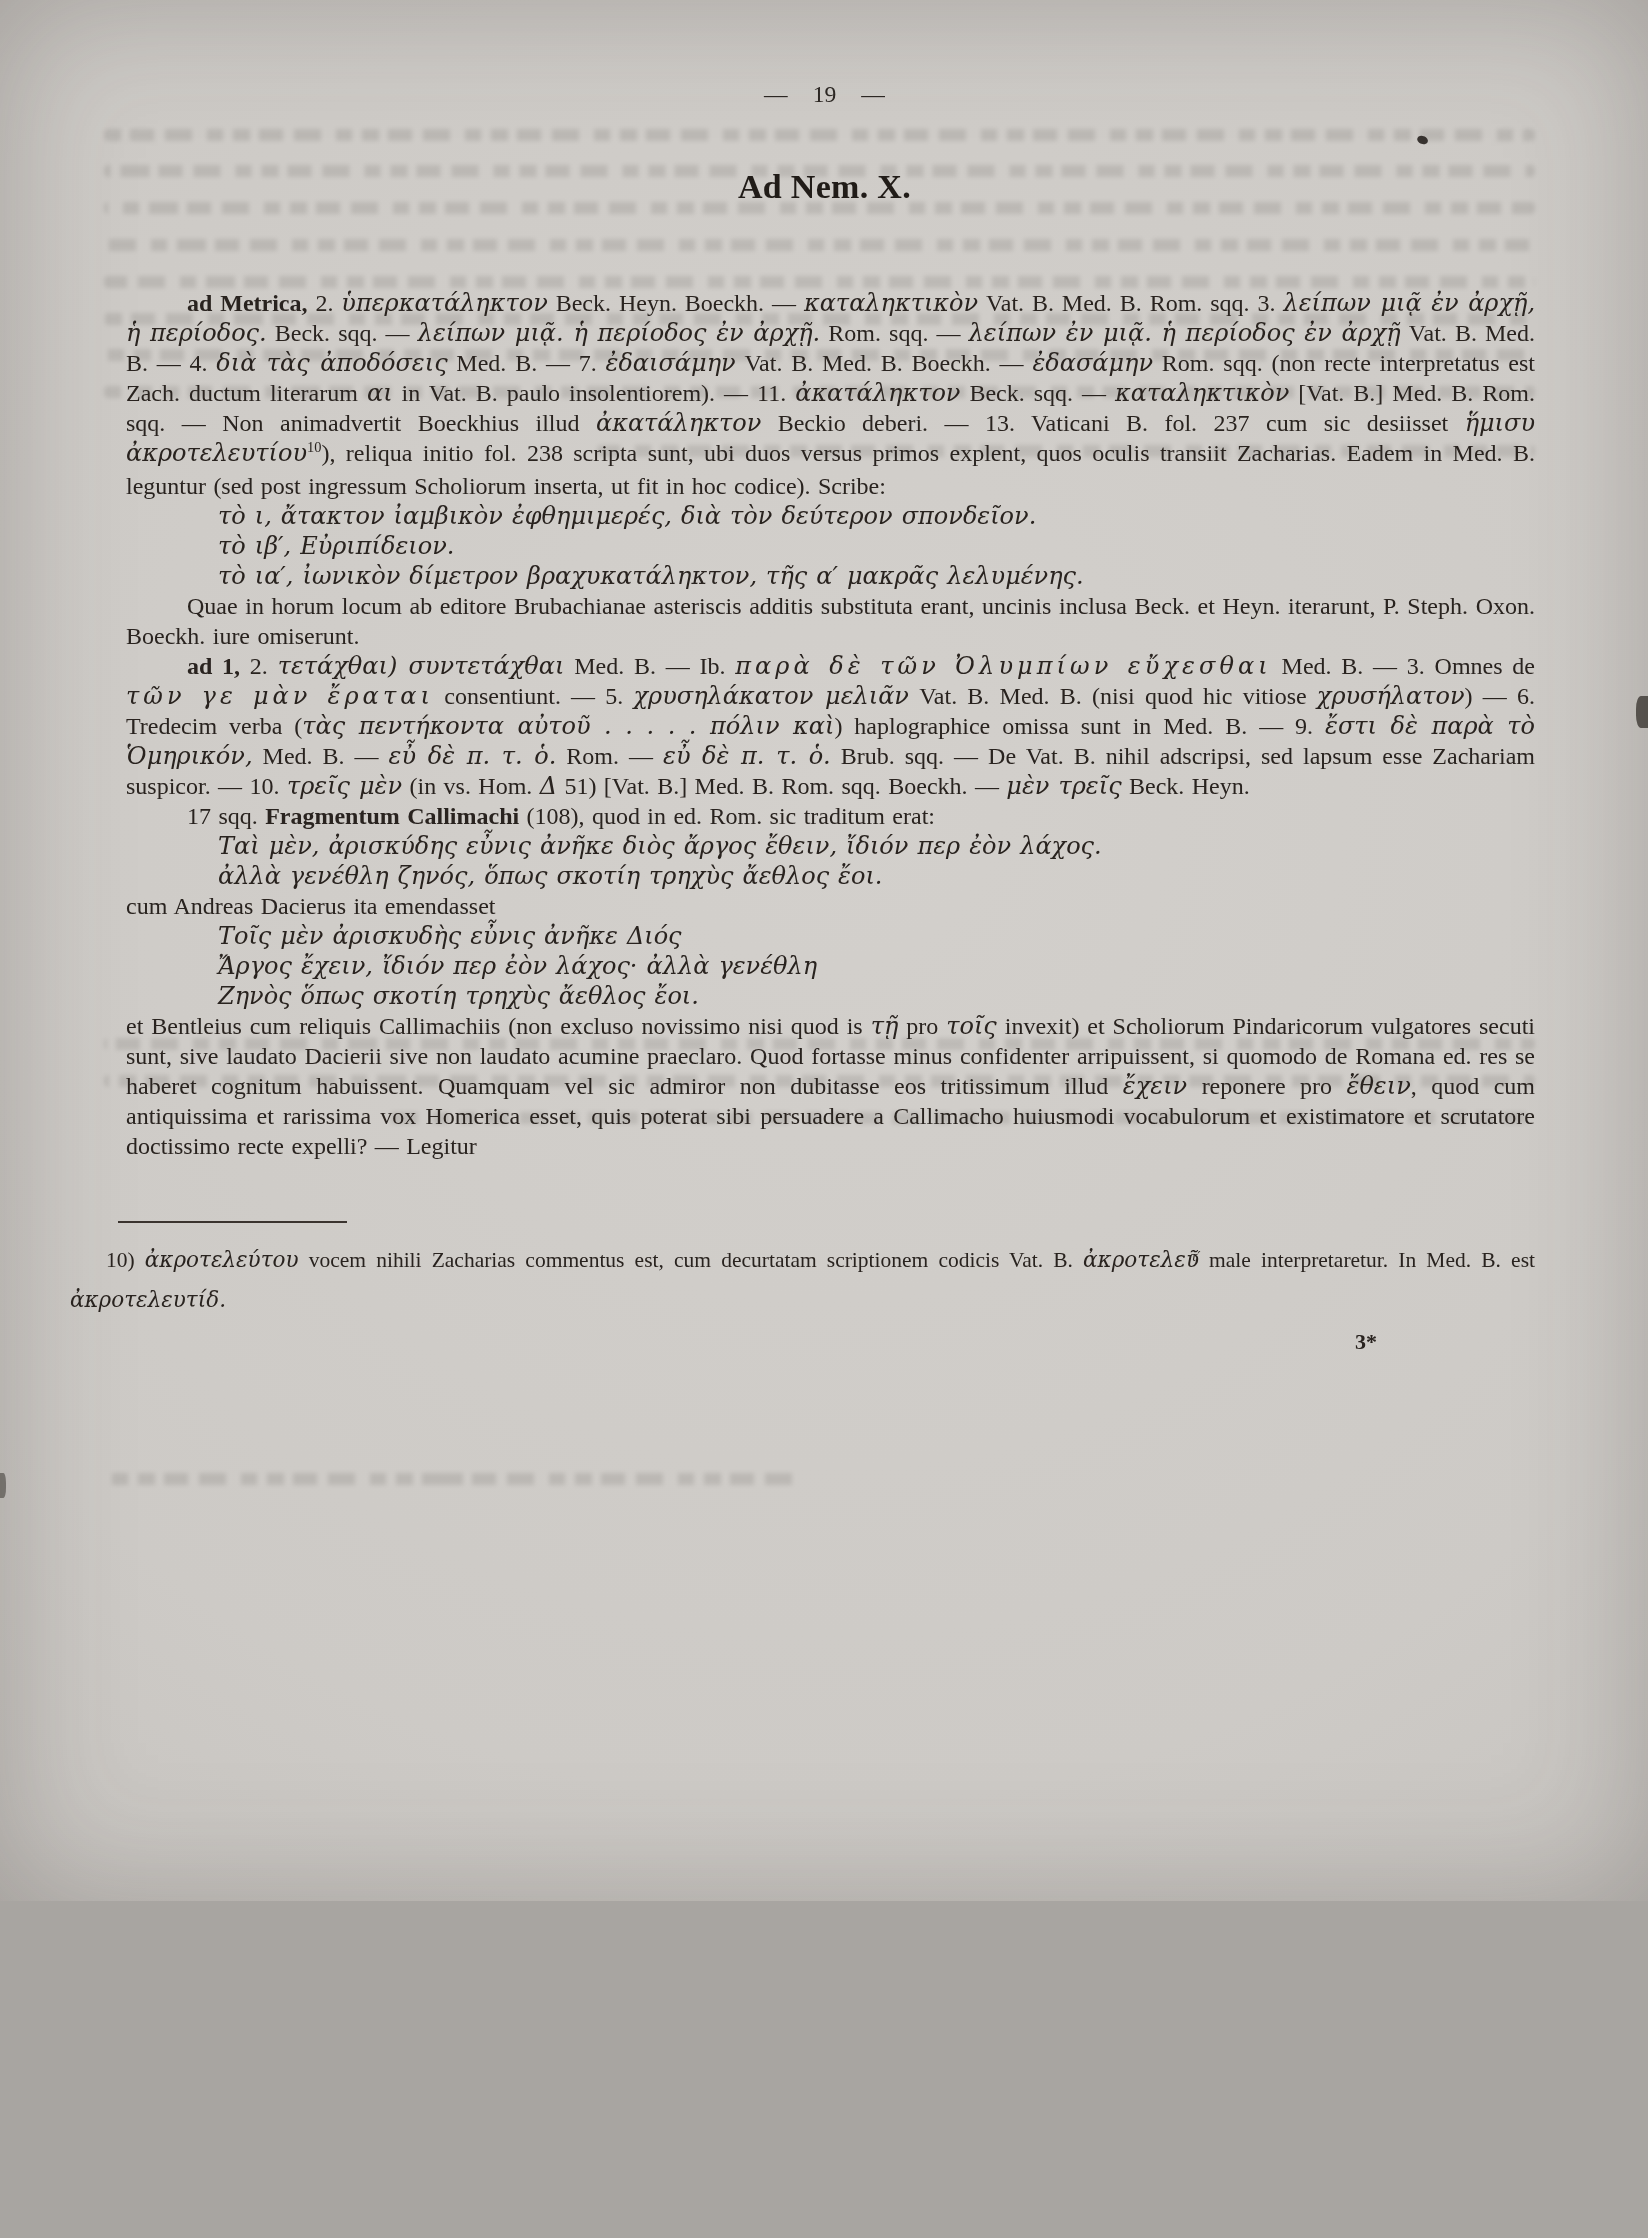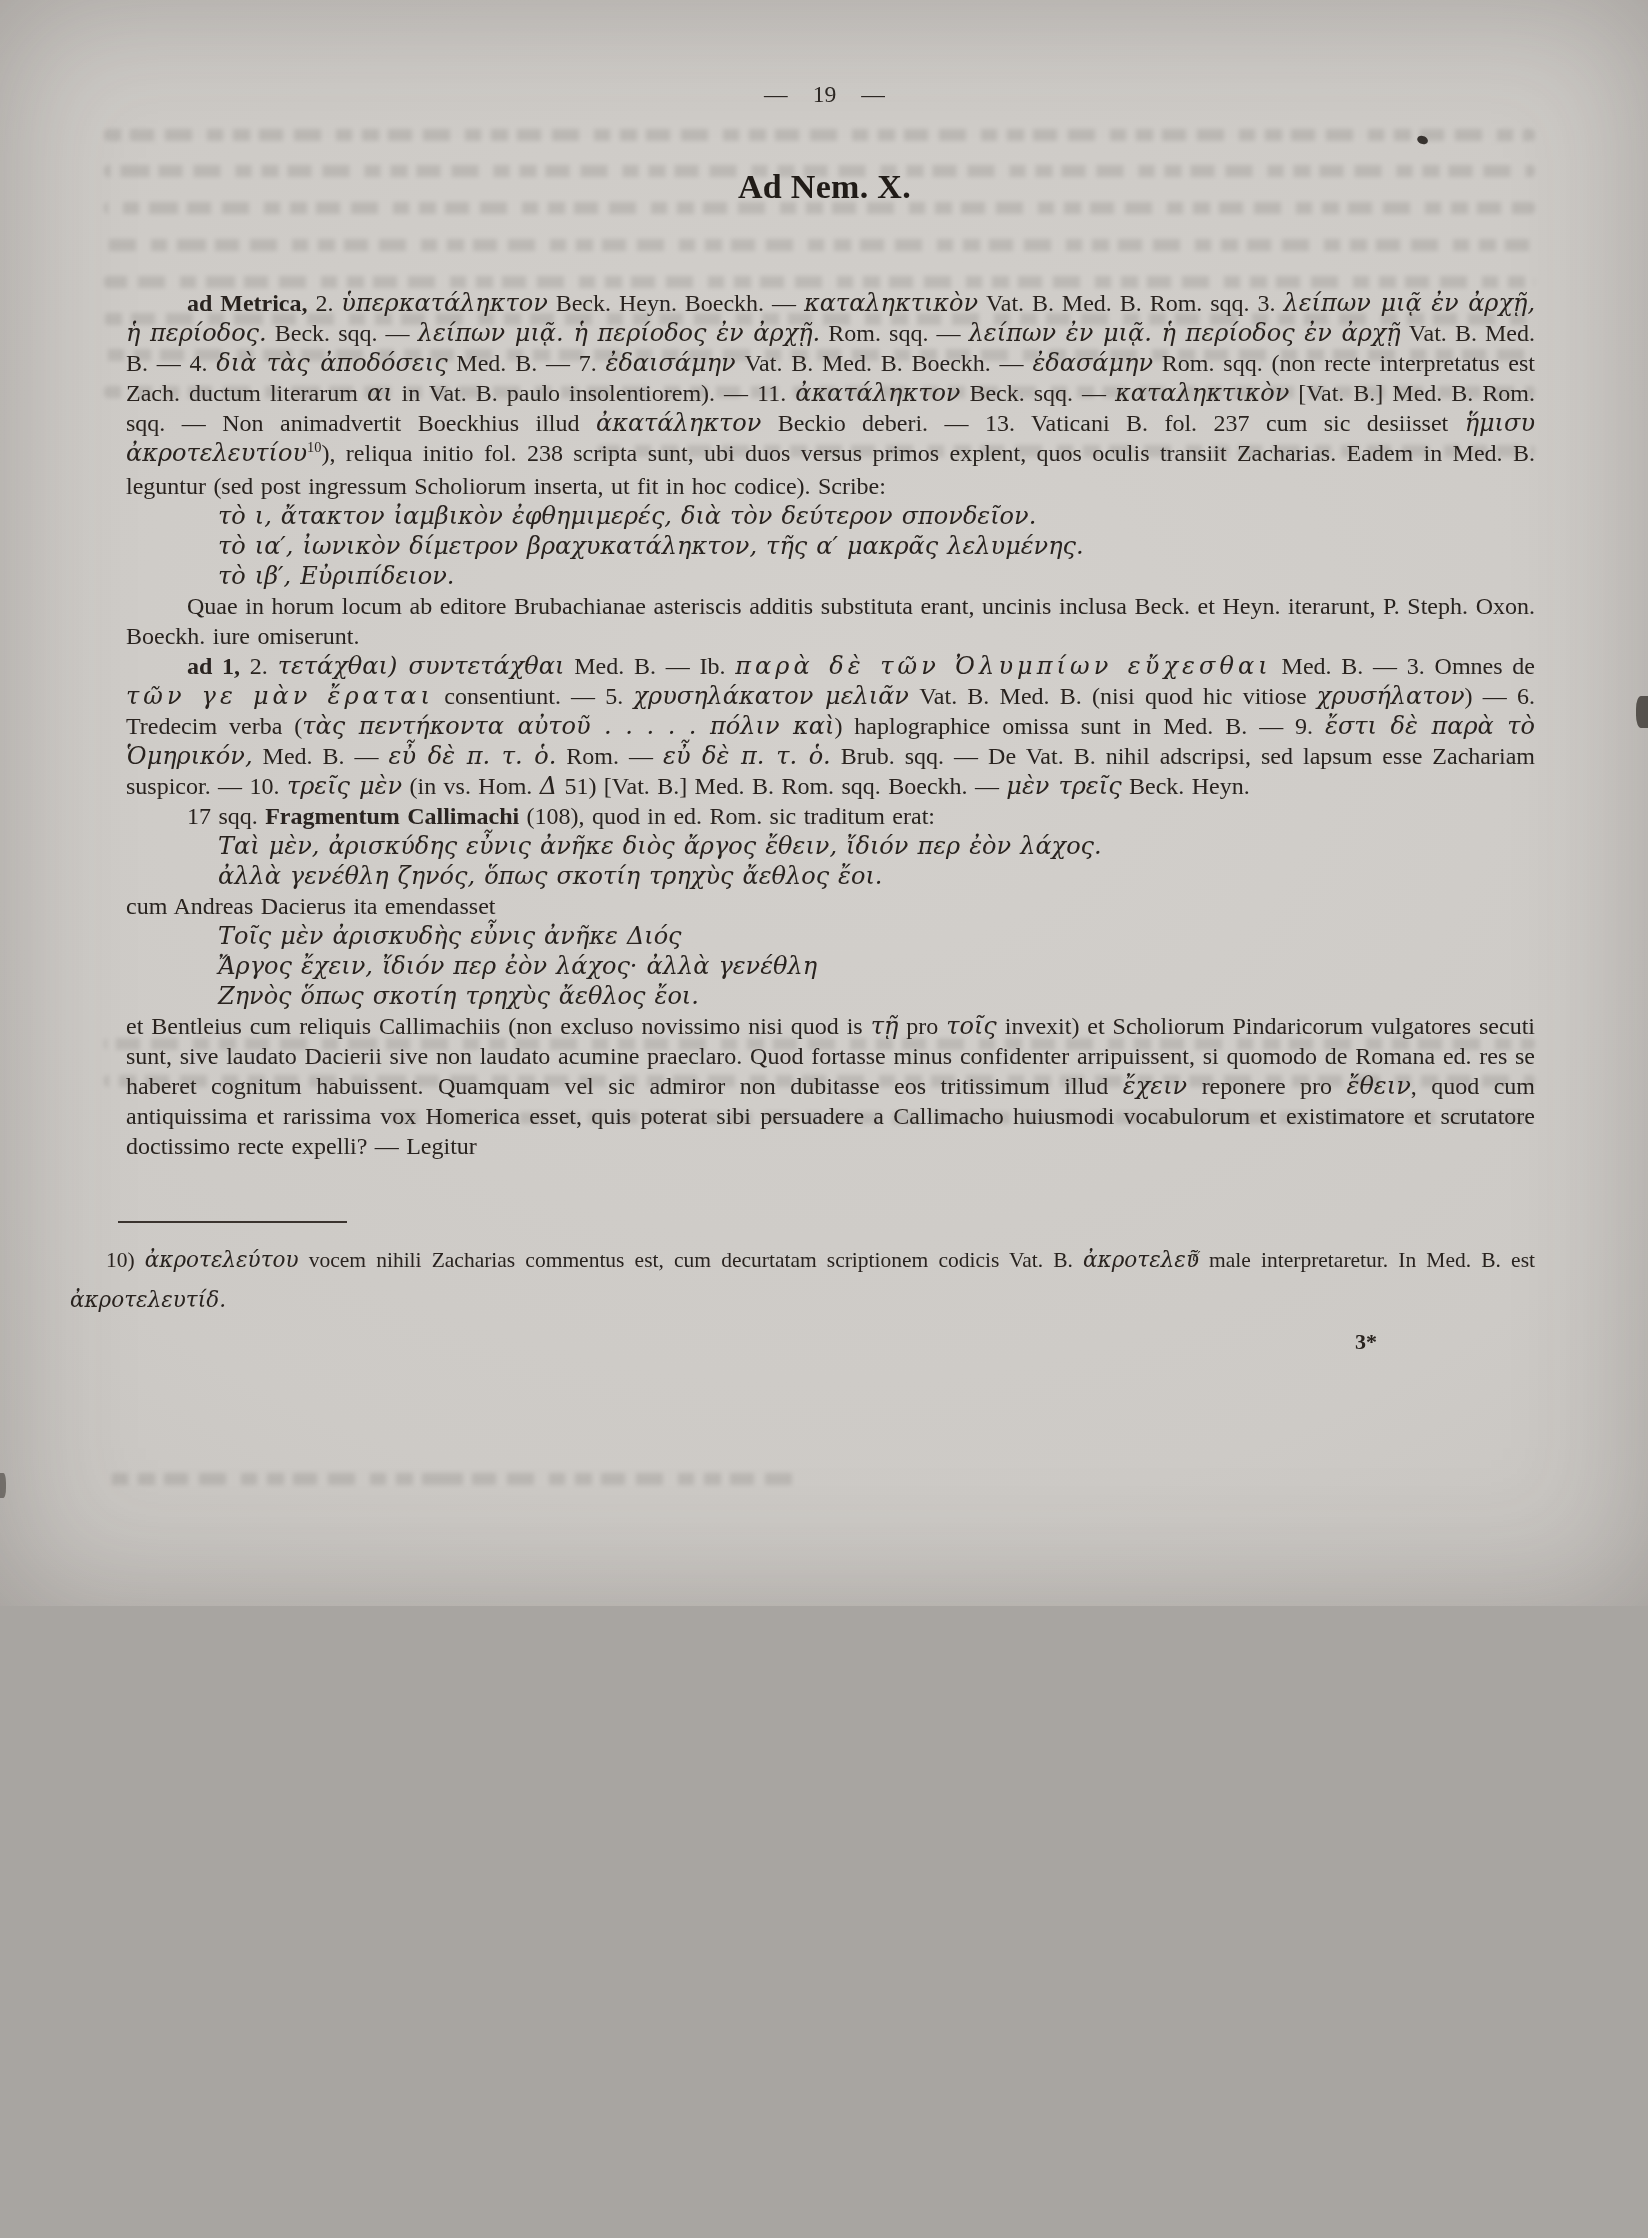--- a/index.html
+++ b/index.html
@@ -2,21 +2,21 @@
 <html style="font-size:11px"><head>
 <meta charset="utf-8">
 <style>
   html, body { margin: 0; padding: 0; }
   body {
     width: 1649px; height: 2239px; overflow: hidden;
     background: #a8a5a1;
     font-family: "Liberation Serif", "DejaVu Serif", serif;
   }
   .page {
-    position: relative; width: 1649px; height: 1606px; overflow: hidden;
+    position: relative; width: 1649px; height: 1901px; overflow: hidden;
     color: #29231f;
     background: radial-gradient(ellipse 130% 110% at 50% 42%, #d3d0cc 0%, #cdcac6 48%, #c3c0bc 78%, #b2afab 100%);
     box-shadow: inset 0 0 132px rgba(60,55,50,.28);
   }
   .content { position: relative; z-index: 2; }
   
   .page-header { padding-top: 81px; text-align: center; font-size: 23.6px; color: #2c2723; }
   .page-header .pgnum { margin: 0 25px; }
   
   .title { margin: 60px 0 16px 0; text-align: center; font-size: 34px; font-weight: 700; letter-spacing: 0.3px; color: #211c18; }
@@ -68,22 +68,22 @@
     <header class="page-header">
       <span class="dash">—</span><span class="pgnum">19</span><span class="dash">—</span>
     </header>
 
     <h1 class="title">Ad Nem. X.</h1>
 
     <main class="text-body">
         <p class="para indent"><span class="run b">ad Metrica, </span><span class="run">2. </span><span class="run g">ὑπερκατάληκτον</span><span class="run"> Beck. Heyn. Boeckh. — </span><span class="run g">καταληκτικὸν</span><span class="run"> Vat. B. Med. B. Rom. sqq. 3. </span><span class="run g">λείπων μιᾷ ἐν ἀρχῇ, ἡ περίοδος.</span><span class="run"> Beck. sqq. — </span><span class="run g">λείπων μιᾷ. ἡ περίοδος ἐν ἀρχῇ.</span><span class="run"> Rom. sqq. — </span><span class="run g">λείπων ἐν μιᾷ. ἡ περίοδος ἐν ἀρχῇ</span><span class="run"> Vat. B. Med. B. — 4. </span><span class="run g">διὰ τὰς ἀποδόσεις</span><span class="run"> Med. B. — 7. </span><span class="run g">ἐδαισάμην</span><span class="run"> Vat. B. Med. B. Boeckh. — </span><span class="run g">ἐδασάμην</span><span class="run"> Rom. sqq. (non recte interpretatus est Zach. ductum literarum </span><span class="run g">αι</span><span class="run"> in Vat. B. paulo insolentiorem). — 11. </span><span class="run g">ἀκατάληκτον</span><span class="run"> Beck. sqq. — </span><span class="run g">καταληκτικὸν</span><span class="run"> [Vat. B.] Med. B. Rom. sqq. — Non animadvertit Boeckhius illud </span><span class="run g">ἀκατάληκτον</span><span class="run"> Beckio deberi. — 13. Vaticani B. fol. 237 cum sic desiisset </span><span class="run g">ἥμισυ ἀκροτελευτίου</span><span class="run sup">10</span><span class="run">), reliqua initio fol. 238 scripta sunt, ubi duos versus primos explent, quos oculis transiit Zacharias. Eadem in Med. B. leguntur (sed post ingressum Scholiorum inserta, ut fit in hoc codice). Scribe:</span></p>
         <div class="verse">
           <div class="verse-line"><span class="run g">τὸ ι, ἄτακτον ἰαμβικὸν ἐφθημιμερές, διὰ τὸν δεύτερον σπονδεῖον.</span></div>
+          <div class="verse-line"><span class="run g">τὸ ιβ′, Εὐριπίδειον.</span></div>
           <div class="verse-line"><span class="run g">τὸ ια′, ἰωνικὸν δίμετρον βραχυκατάληκτον, τῆς α′ μακρᾶς λελυμένης.</span></div>
-          <div class="verse-line"><span class="run g">τὸ ιβ′, Εὐριπίδειον.</span></div>
         </div>
         <p class="para indent"><span class="run">Quae in horum locum ab editore Brubachianae asteriscis additis substituta erant, uncinis inclusa Beck. et Heyn. iterarunt, P. Steph. Oxon. Boeckh. iure omiserunt.</span></p>
         <p class="para indent"><span class="run b">ad 1, </span><span class="run">2. </span><span class="run g">τετάχθαι) συντετάχθαι</span><span class="run"> Med. B. — Ib. </span><span class="run gs">παρὰ δὲ τῶν Ὀλυμπίων εὔχεσθαι</span><span class="run"> Med. B. — 3. Omnes de </span><span class="run gs">τῶν γε μὰν ἔραται</span><span class="run"> consentiunt. — 5. </span><span class="run g">χρυσηλάκατον μελιᾶν</span><span class="run"> Vat. B. Med. B. (nisi quod hic vitiose </span><span class="run g">χρυσήλατον</span><span class="run">) — 6. Tredecim verba (</span><span class="run g">τὰς πεντήκοντα αὐτοῦ . . . . . πόλιν καὶ</span><span class="run">) haplographice omissa sunt in Med. B. — 9. </span><span class="run g">ἔστι δὲ παρὰ τὸ Ὁμηρικόν,</span><span class="run"> Med. B. — </span><span class="run g">εὖ δὲ π. τ. ὁ.</span><span class="run"> Rom. — </span><span class="run g">εὖ δὲ π. τ. ὁ.</span><span class="run"> Brub. sqq. — De Vat. B. nihil adscripsi, sed lapsum esse Zachariam suspicor. — 10. </span><span class="run g">τρεῖς μὲν</span><span class="run"> (in vs. Hom. </span><span class="run g">Δ</span><span class="run"> 51) [Vat. B.] Med. B. Rom. sqq. Boeckh. — </span><span class="run g">μὲν τρεῖς</span><span class="run"> Beck. Heyn.</span></p>
         <p class="para indent gap-top"><span class="run">17 sqq. </span><span class="run b">Fragmentum Callimachi</span><span class="run"> (108), quod in ed. Rom. sic traditum erat:</span></p>
         <div class="verse">
           <div class="verse-line"><span class="run g">Ταὶ μὲν, ἀρισκύδης εὖνις ἀνῆκε διὸς ἄργος ἔθειν, ἴδιόν περ ἐὸν λάχος.</span></div>
           <div class="verse-line"><span class="run g">ἀλλὰ γενέθλη ζηνός, ὅπως σκοτίη τρηχὺς ἄεθλος ἔοι.</span></div>
         </div>
         <p class="para"><span class="run">cum Andreas Dacierus ita emendasset</span></p>
         <div class="verse">

